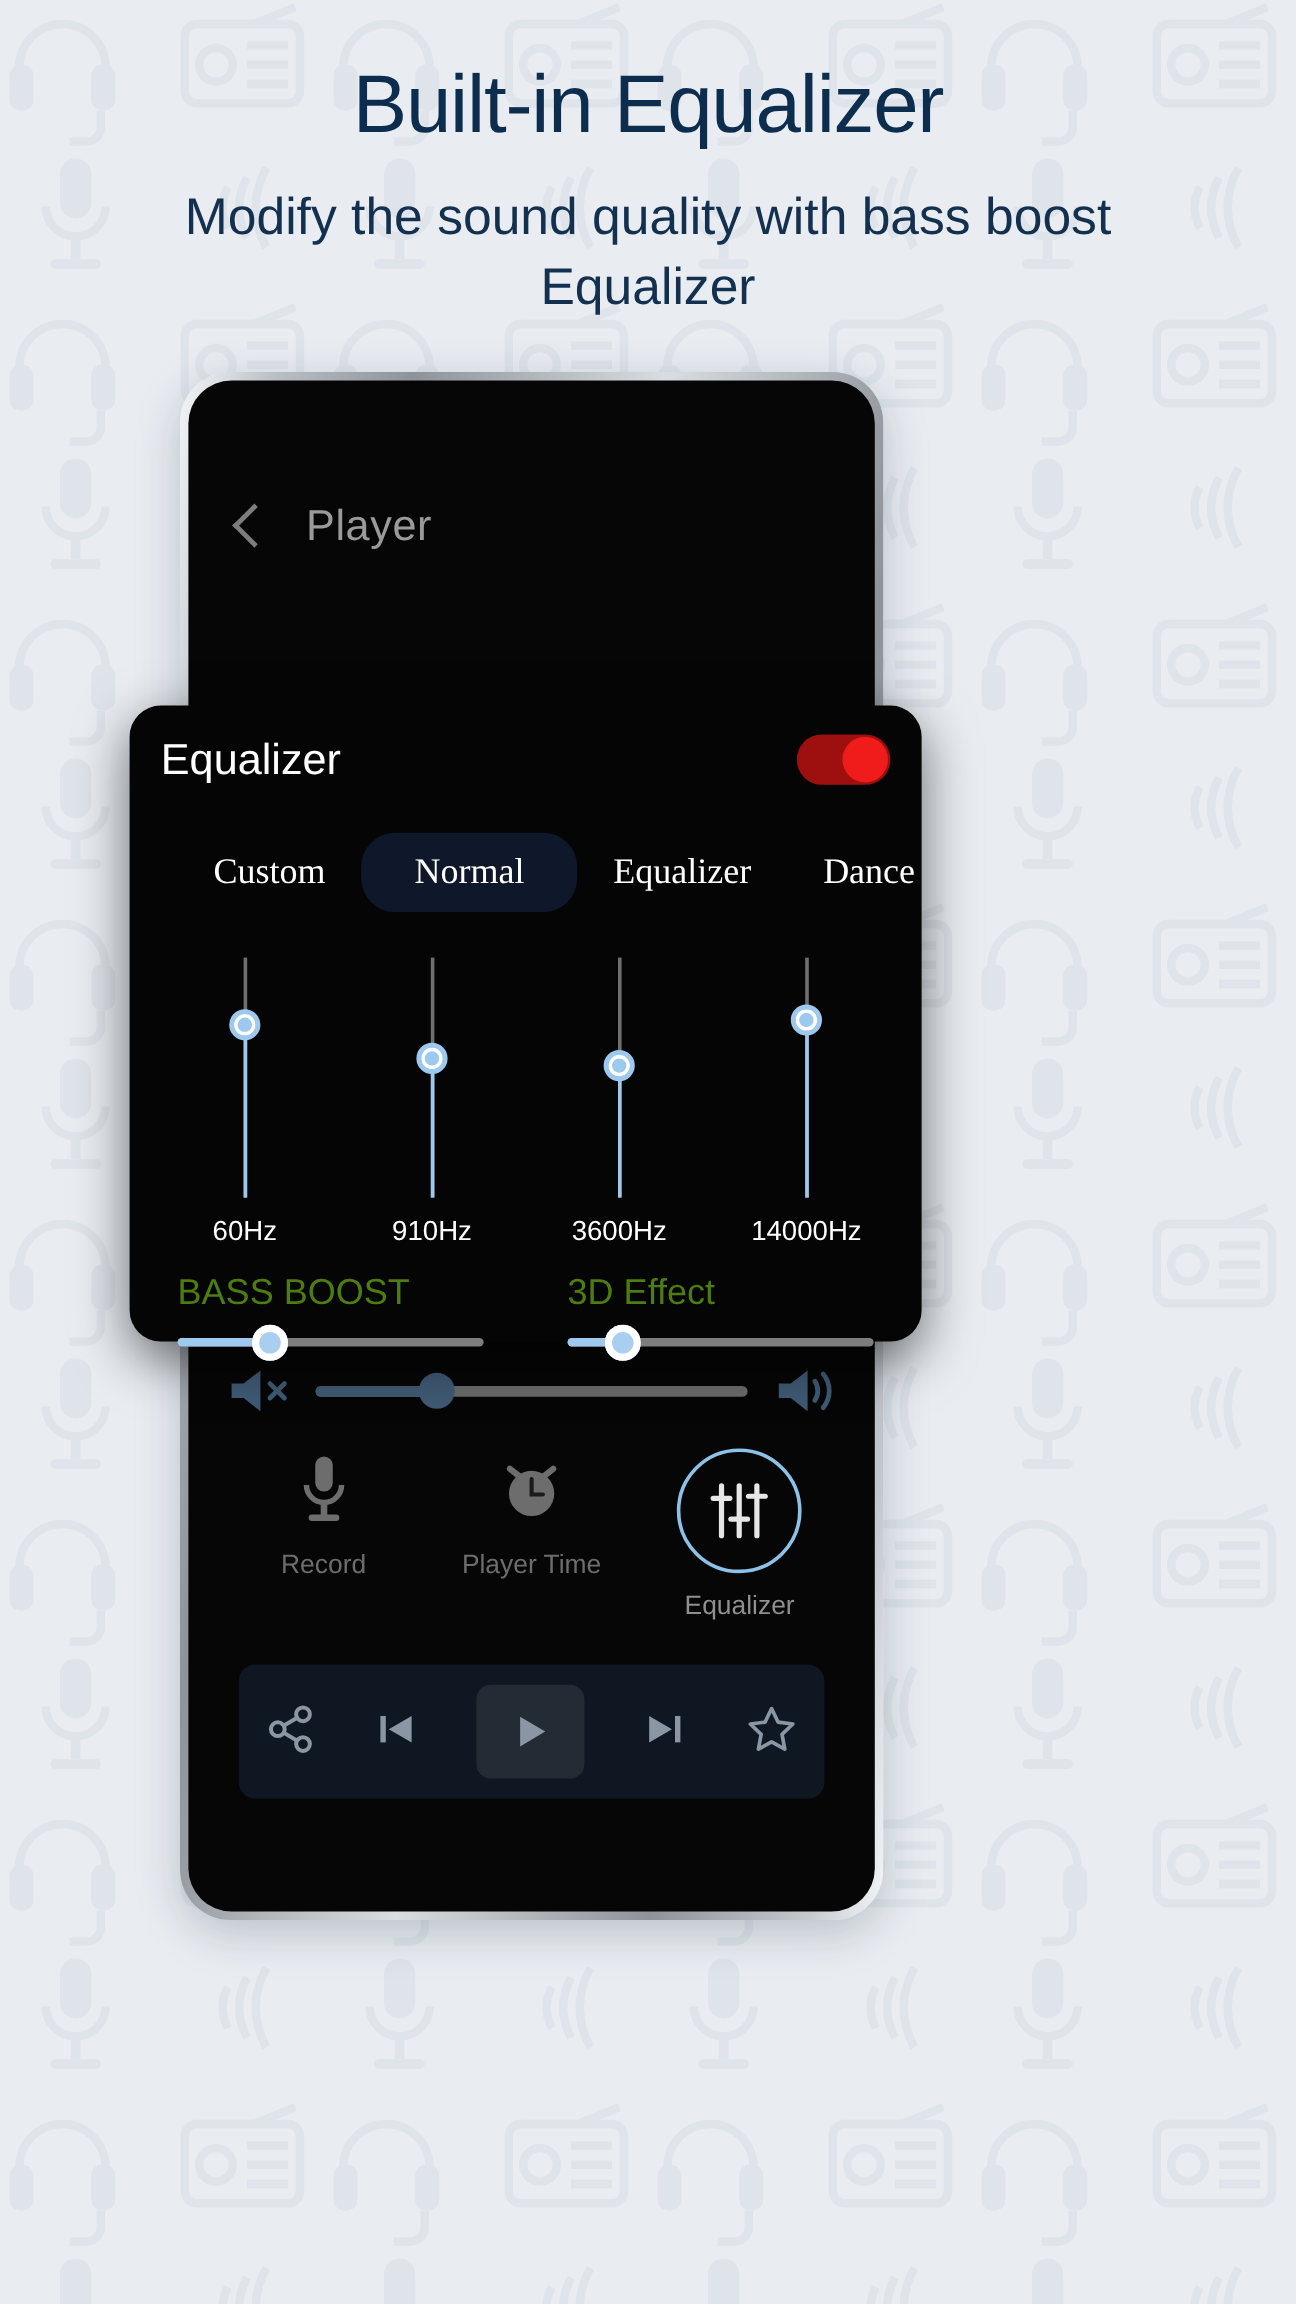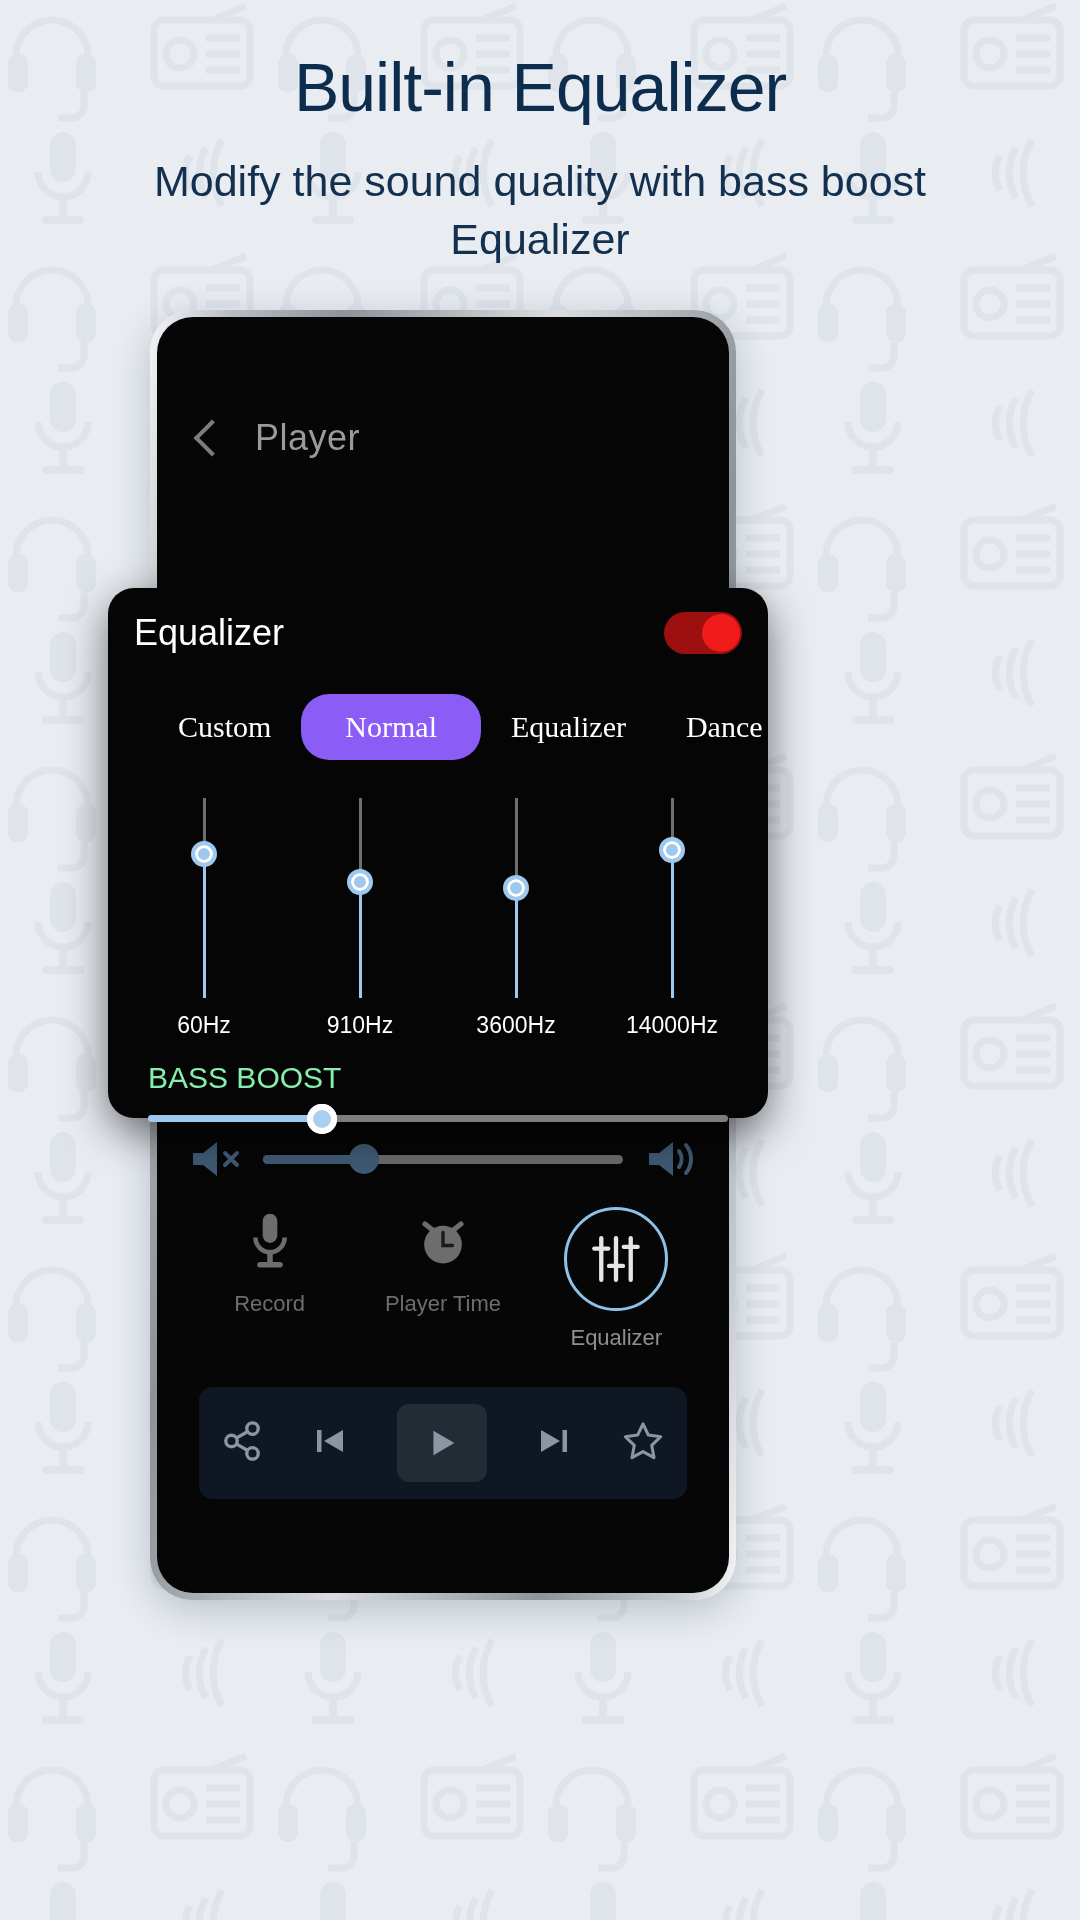--- a/index.html
+++ b/index.html
@@ -226,21 +226,21 @@
     font-family: Liberation Serif, serif;
   }
   .preset {
     font-size: 30px;
     color: #ffffff;
     padding: 16px 30px;
     border-radius: 28px;
     white-space: nowrap;
   }
   .preset.active {
-    background: #8b5cf6;
+    background: #0f172a;
     color: #ffffff;
     padding: 16px 44px;
   }
 
   
   .eq-sliders {
     display: flex;
     justify-content: space-between;
     margin-top: 38px;
     padding: 0 22px;
@@ -280,21 +280,21 @@
 
   
   .fx-row {
     display: flex;
     margin-top: 22px;
   }
   .fx-col { flex: 1; padding: 0 14px; }
   .fx-col.right { padding-left: 56px; }
   .fx-label {
     font-size: 30px;
-    color: #86efac;
+    color: #4d7c0f;
     margin-bottom: 20px;
   }
   .fx-track {
     position: relative;
     height: 7px;
     border-radius: 4px;
     background: #7d7d7d;
   }
   .fx-fill {
     position: absolute;
@@ -519,15 +519,22 @@
   </div>
 
   <div class="fx-row">
     <div class="fx-col">
       <div class="fx-label">BASS BOOST</div>
       <div class="fx-track">
         <span class="fx-fill" style="width:30%;"></span>
         <span class="fx-knob" style="left:30%;"></span>
       </div>
     </div>
+    <div class="fx-col right">
+      <div class="fx-label">3D Effect</div>
+      <div class="fx-track">
+        <span class="fx-fill" style="width:18%;"></span>
+        <span class="fx-knob" style="left:18%;"></span>
+      </div>
+    </div>
   </div>
 
 </div>
 
 </body></html>

